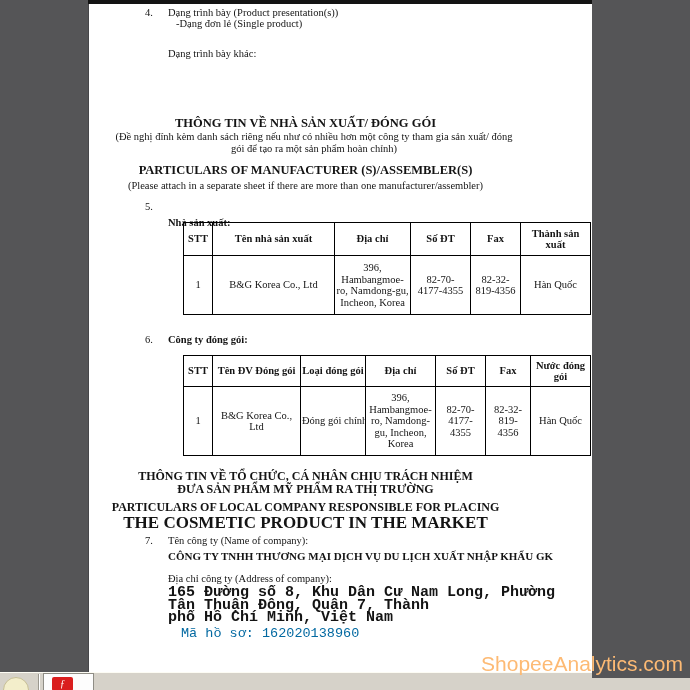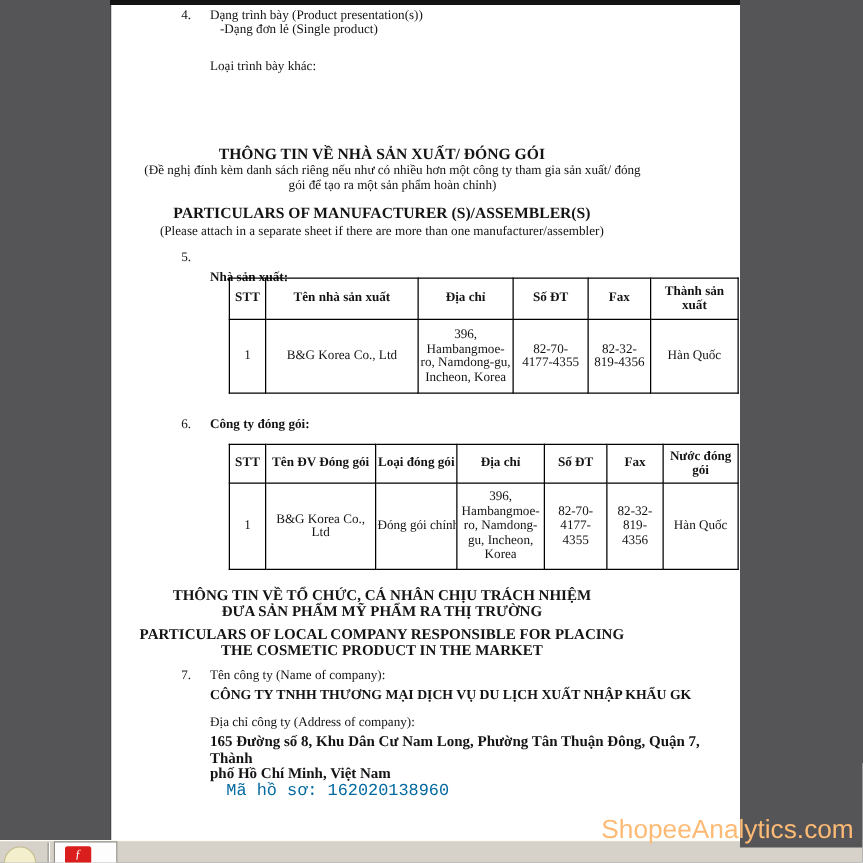--- a/index.html
+++ b/index.html
@@ -40,27 +40,27 @@
   th,td{border:1.2px solid #000;text-align:center;vertical-align:middle;
         font-size:10.5px;line-height:11.5px;padding:1px 1px;overflow:hidden;}
   th{font-weight:bold;}
   .tbl1 th{height:30px;} .tbl1 td{height:56px;}
   .tbl2 th{height:28px;} .tbl2 td{height:66px;}
   .nowrap{white-space:nowrap;}
 
   .h2vi1{top:469px;font-size:12px;font-weight:bold;}
   .h2vi2{top:482px;font-size:12px;font-weight:bold;}
   .h2en1{top:500px;font-size:12px;font-weight:bold;}
-  .h2en2{top:513px;font-size:12px;font-weight:bold;}
+  .h2en2{top:513px;font-size:17px;font-weight:bold;}
 
   .item7-num{top:535px;}
   .item7-lbl{top:535px;}
   .company{left:79px;top:550px;font-size:11px;font-weight:bold;width:430px;}
   .addr-lbl{top:573px;}
-  .addr{left:79px;top:587px;width:410px;font-size:12px;font-weight:bold;line-height:12.5px;}
+  .addr{left:79px;top:587px;width:410px;font-size:15px;font-weight:bold;line-height:12.5px;font-family:Liberation Mono, monospace;}
   .filecode{left:71px;top:626px;font-family:"Liberation Mono","DejaVu Sans Mono",monospace;
             font-size:13.5px;color:#0369a1;margin-left:21px;}
 
   
   .taskbar{position:absolute;left:0;top:672px;width:690px;height:18px;background:#d6d2c9;
            border-top:1px solid #fdfcf4;z-index:4;}
   .tb-circle{position:absolute;left:3px;top:4px;width:24px;height:24px;border-radius:50%;
              background:#f3eecb;border:1px solid #c7bf96;}
   .tb-sep{position:absolute;left:38px;top:1px;width:1px;height:16px;background:#9a978e;
           box-shadow:1px 0 0 #ffffff;}
@@ -78,21 +78,21 @@
 </head>
 <body>
 
 <div id="screen">
 
   <div class="page">
 
     <span class="num item4-num">4.</span>
     <span class="lbl item4-l1">Dạng trình bày (Product presentation(s))</span>
     <span class="num item4-l2">-Dạng đơn lẻ (Single product)</span>
-    <span class="lbl other-lbl">Loại trình bày khác:</span>
+    <span class="lbl other-lbl">Dạng trình bày khác:</span>
 
     <div class="hcenter title-vi">THÔNG TIN VỀ NHÀ SẢN XUẤT/ ĐÓNG GÓI</div>
     <div class="hcenter note-vi">
       <div class="inner prelines">(Đề nghị đính kèm danh sách riêng nếu như có nhiều hơn một công ty tham gia sản xuất/ đóng
 gói để tạo ra một sản phẩm hoàn chỉnh)</div>
     </div>
     <div class="hcenter title-en">PARTICULARS OF MANUFACTURER (S)/ASSEMBLER(S)</div>
     <div class="hcenter note-en">(Please attach in a separate sheet if there are more than one manufacturer/assembler)</div>
 
     <span class="num item5-num">5.</span>

